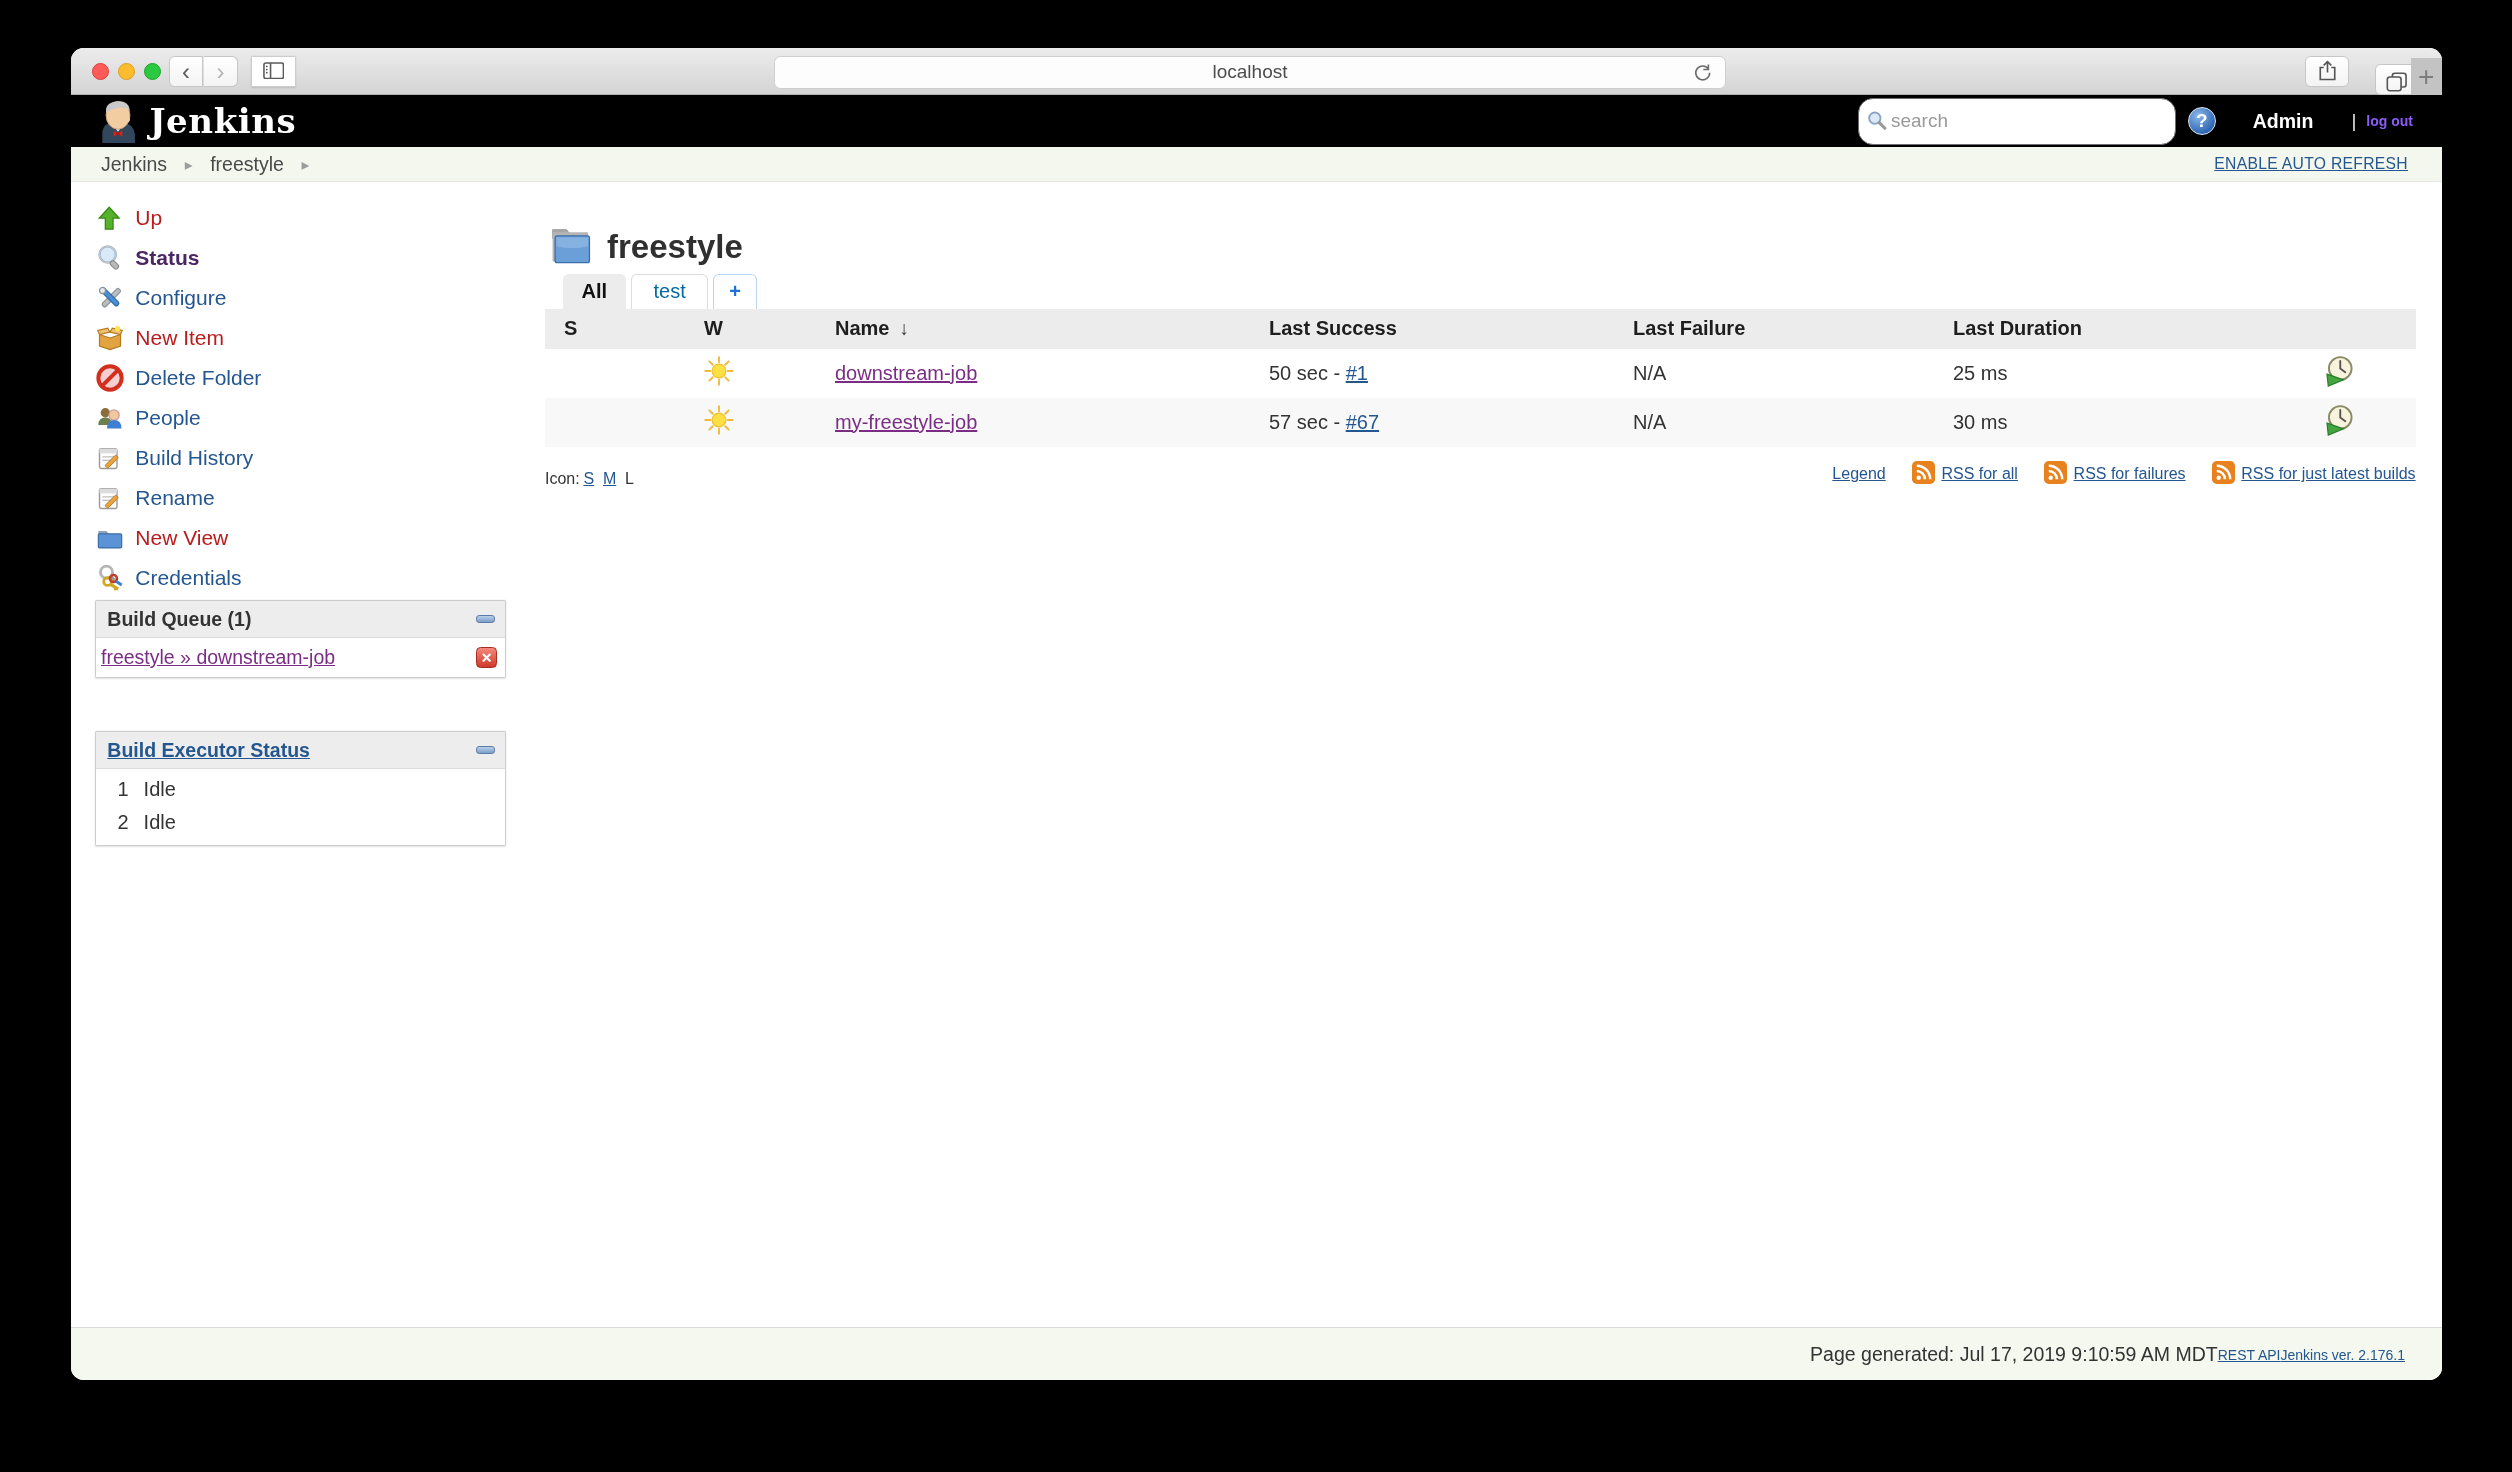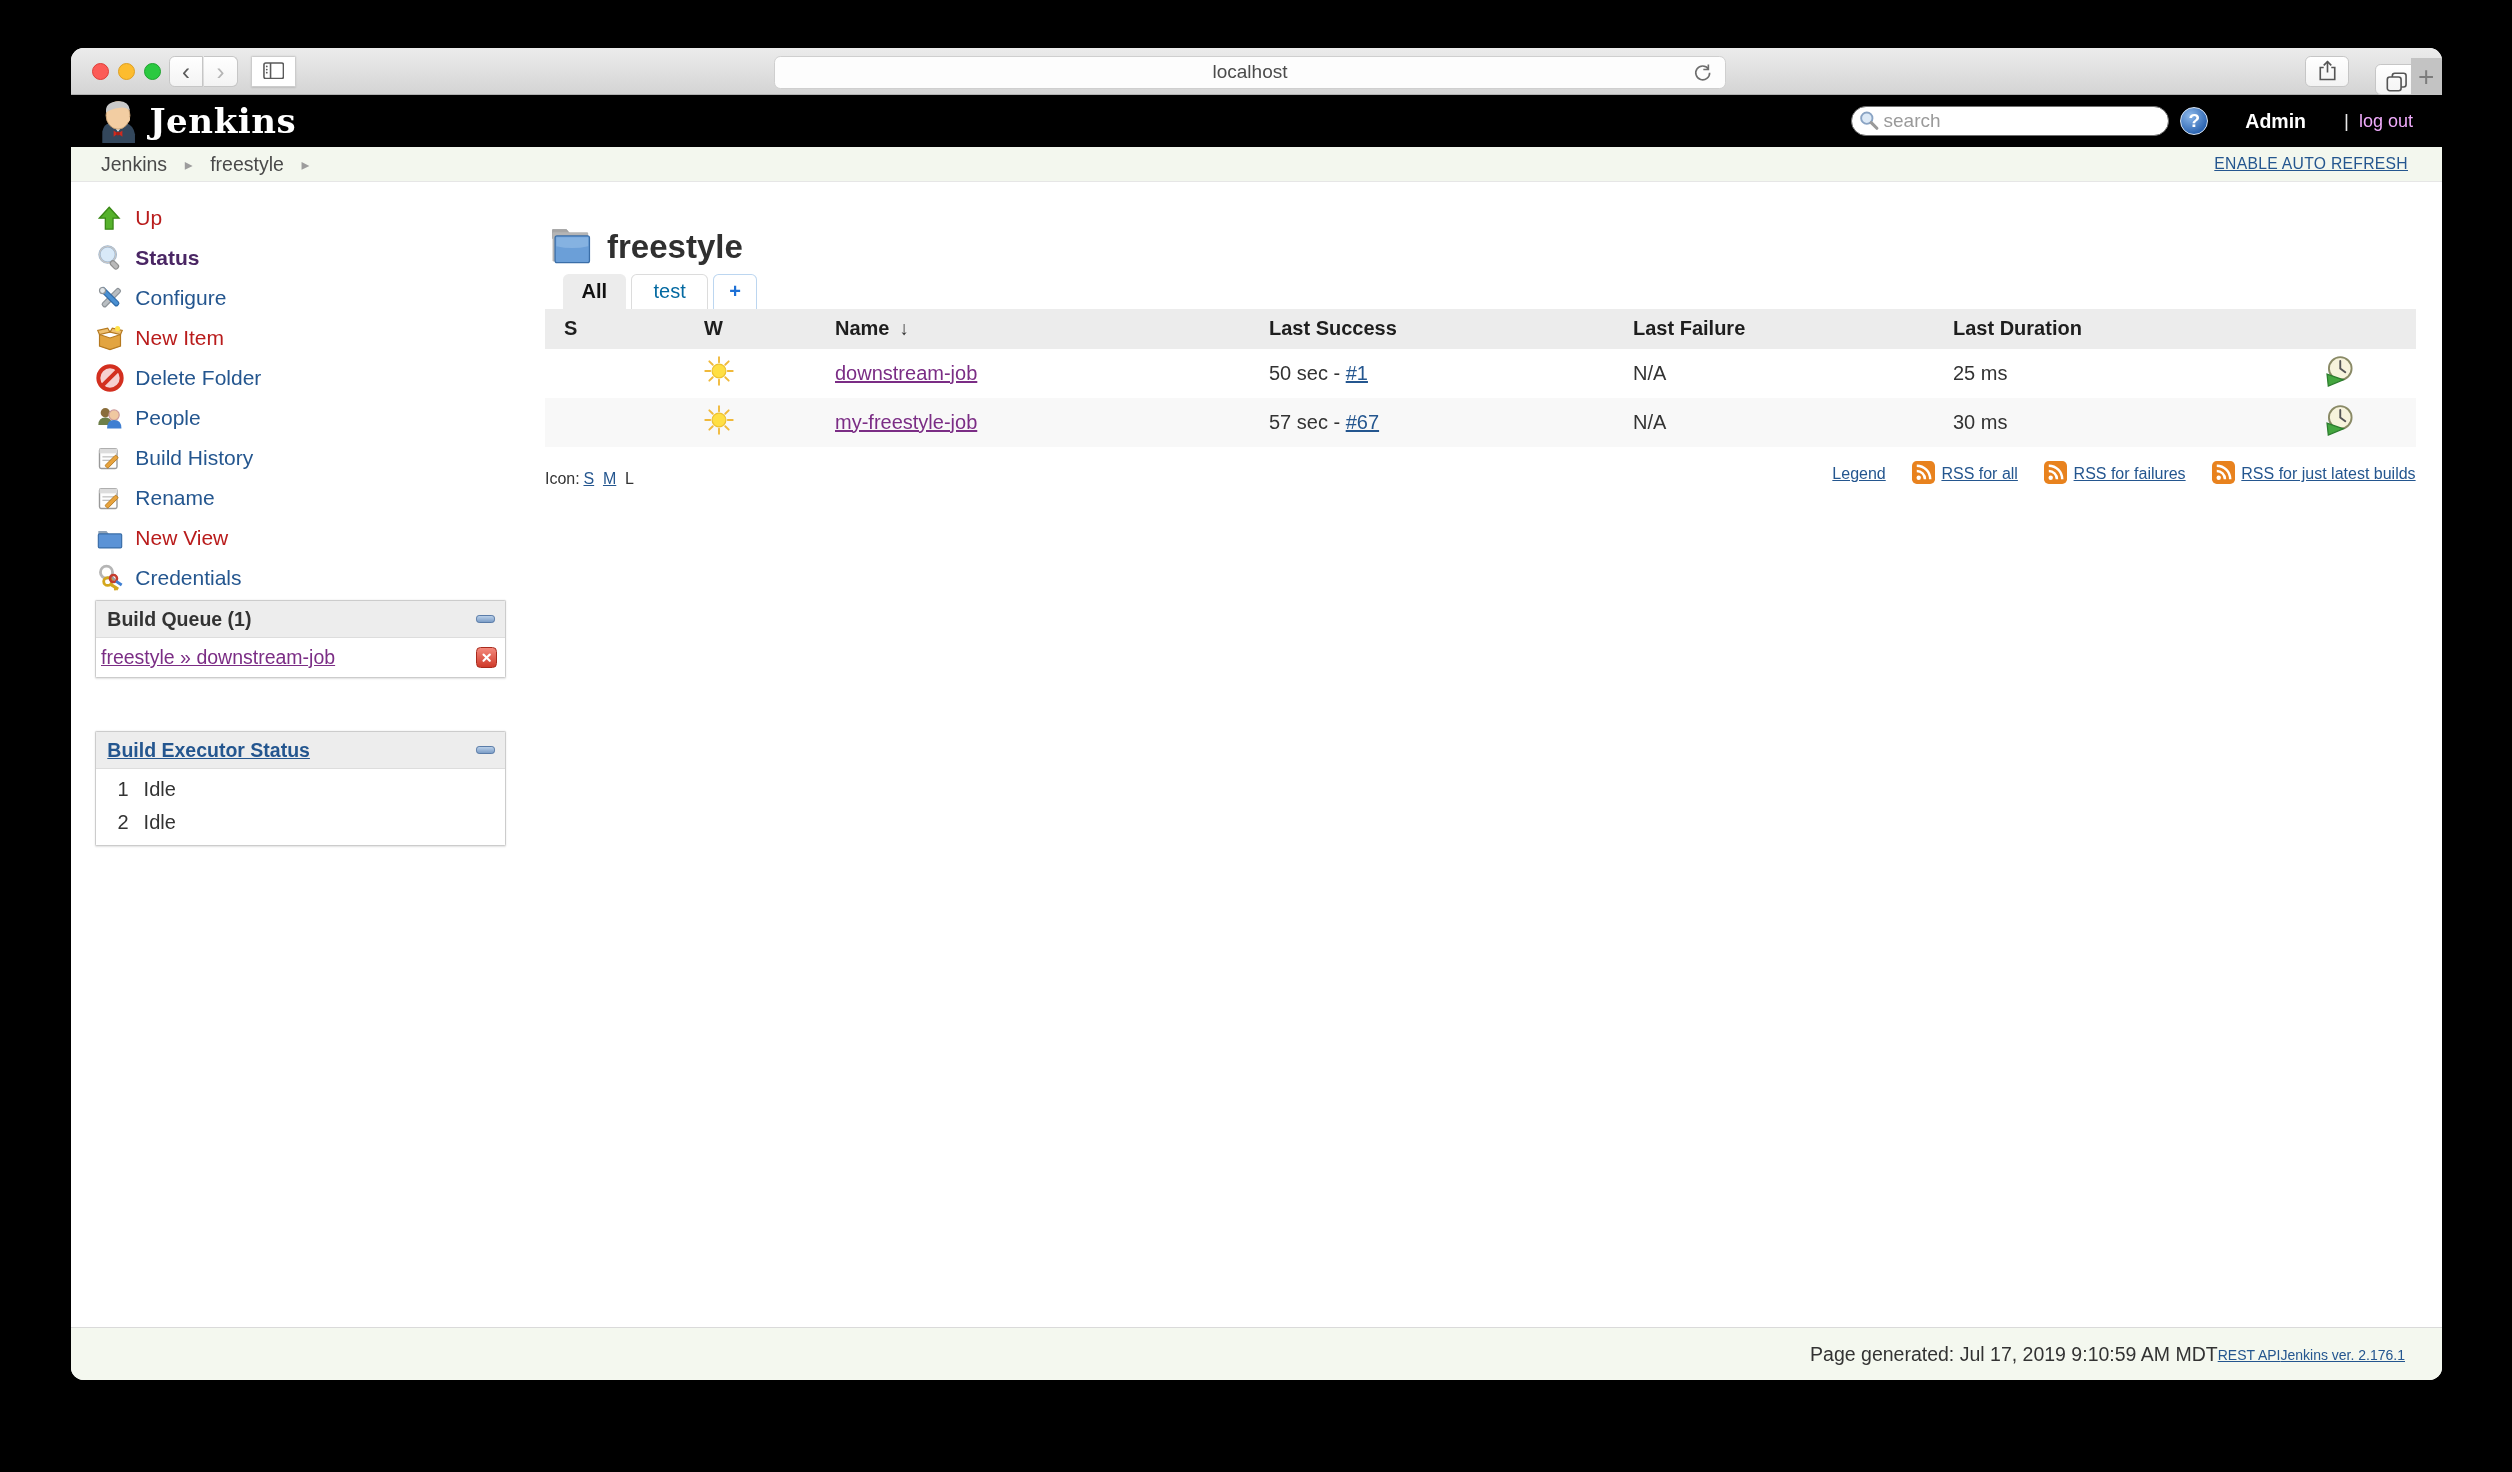--- a/index.html
+++ b/index.html
@@ -28,30 +28,30 @@
   .tb-btn.share { left:2234px; width:44px; }
   .tb-btn.tabs  { left:2286px; width:44px; }
   .newtab-strip { position:absolute; right:0; top:10px; width:31.5px; height:37px; background:#c3c3c3;
                   display:flex; align-items:center; justify-content:center; font-size:28px; color:#7c7c7c; }
 
   
   .jheader { height:52px; background:#000; display:flex; align-items:center; padding:0 29px 0 26.4px; }
   .jlogo { width:42px; height:44px; flex:0 0 auto; }
   .jtitle { font-family:"DejaVu Serif", serif; font-weight:bold; font-size:34px; color:#fff; margin-left:10px; letter-spacing:0.6px; }
   .jspacer { flex:1; }
-  .searchbox { width:318px; height:30px; background:#fff; border:0.6px solid #6f6f6f; border-radius:15px;
+  .searchbox { width:318px; height:47px; background:#fff; border:0.6px solid #6f6f6f; border-radius:15px;
                display:flex; align-items:center; padding:0 10px 0 6.3px; }
   .searchbox input { border:none; outline:none; width:100%; font-size:19px; color:#444; background:transparent; font-family:"Liberation Sans",sans-serif; }
   .searchbox input::placeholder { color:#9a9a9a; }
   .helpbadge { width:28px; height:28px; border-radius:50%; margin-left:11.3px;
                background:radial-gradient(circle at 35% 30%, #8cb8ea, #2a63b0 75%); border:1.9px solid #d9e6f5;
                color:#fff; font-size:19px; font-weight:bold; display:flex; align-items:center; justify-content:center; }
   .juser { color:#fff; font-size:19.5px; font-weight:bold; margin-left:37px; }
   .jsep { color:#e8e8e8; font-size:19px; margin:0 10px 0 38px; font-weight:normal; }
-  .jlogout { color:#f0abfc; font-size:18px; font-weight:normal; }
+  .jlogout { color:#8b5cf6; font-size:14px; font-weight:bold; }
 
   
   .crumbbar { height:35px; background:#f3f7ee; display:flex; align-items:center; padding:0 34px 0 30px; border-bottom:0.6px solid #e6e6e6; }
   .crumb { font-size:19.5px; color:#4a4a4a; }
   .crumbsep { font-size:15.7px; color:#9c9c9c; margin:0 17.6px; }
   .autorefresh { margin-left:auto; font-size:15.7px; color:#24568f; text-decoration:underline; font-weight:normal; letter-spacing:0.3px; cursor:pointer; }
 
   
   .content { position:relative; height:1145px; background:#fff; overflow:hidden; }
 

